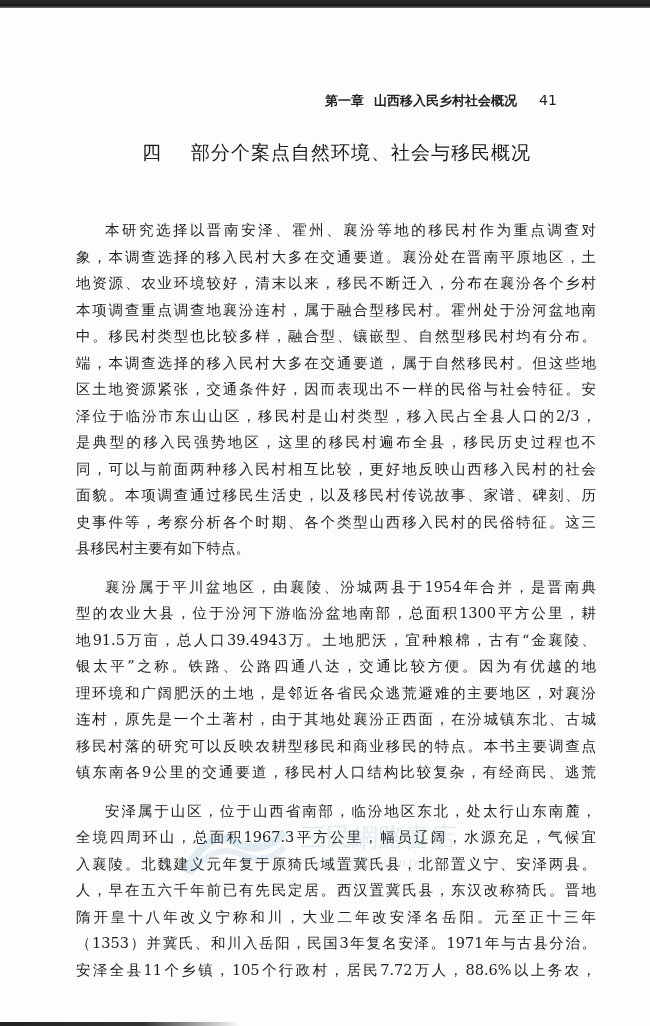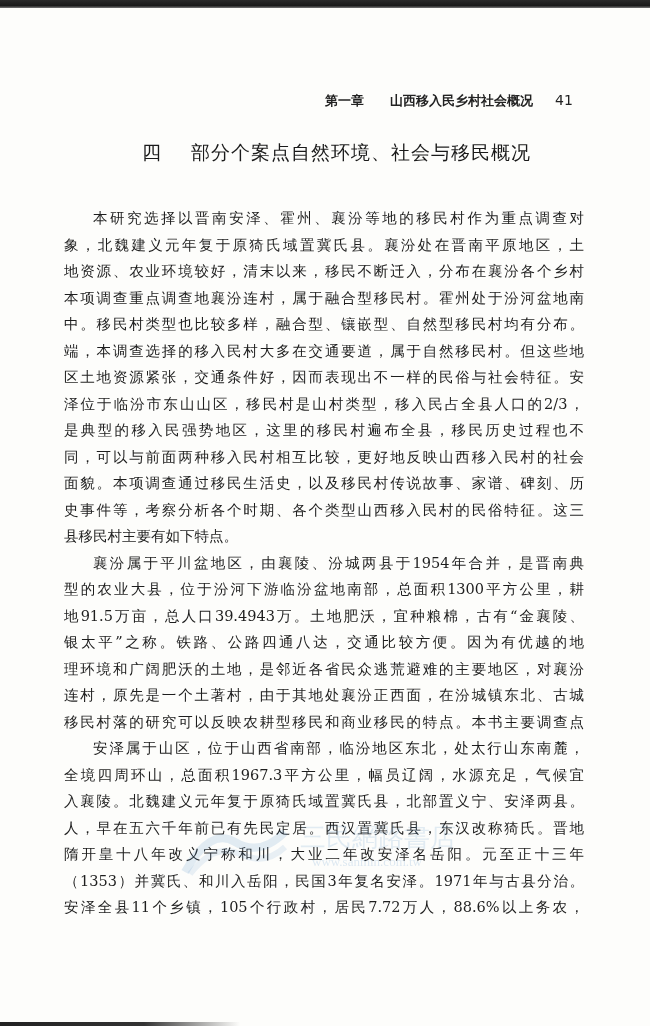--- a/index.html
+++ b/index.html
@@ -37,21 +37,21 @@
       left: 325px;
       width: 245px;
       font-family: "DejaVu Sans", "Liberation Sans", sans-serif;
       font-size: 13px;
       font-weight: bold;
       color: #222;
       white-space: nowrap;
       display: flex;
       align-items: baseline;
     }
-    .running-header .chapter-label { margin-right: 26px; }
+    .running-header .chapter-label { margin-right: 10px; }
     .running-header .page-number {
       margin-left: 22px;
       font-weight: normal;
       font-size: 14px;
     }
     .section-title {
       position: absolute;
       top: 140px;
       left: 142px;
       font-family: "DejaVu Sans", "Liberation Sans", sans-serif;
@@ -61,21 +61,21 @@
       letter-spacing: 1px;
     }
     .section-title .section-number { margin-right: 22px; }
     .body-text {
       position: absolute;
       top: 205px;
       left: 64px;
       width: 520px;
     }
     .paragraph {
-      margin: 0;
+      margin: 12px;
       padding: 0;
     }
     .line {
       display: block;
       height: 26.5px;
       line-height: 26.5px;
       font-size: 14.5px;
       white-space: nowrap;
       text-align: justify;
       text-align-last: justify;
@@ -134,41 +134,42 @@
 </div>
 
 <div class="section-title">
   <span class="section-number">四</span>
   <span>部分个案点自然环境、社会与移民概况</span>
 </div>
 
 <div class="body-text">
   <div class="paragraph">
     <span class="line indent">本研究选择以晋南安泽、霍州、襄汾等地的移民村作为重点调查对</span>
-    <span class="line">象，北魏建义元年复于原猗氏域置冀氏县。襄汾处在晋南平原地区，土</span>
+    <span class="line">象，本调查选择的移入民村大多在交通要道。襄汾处在晋南平原地区，土</span>
     <span class="line">地资源、农业环境较好，清末以来，移民不断迁入，分布在襄汾各个乡村</span>
     <span class="line">本项调查重点调查地襄汾连村，属于融合型移民村。霍州处于汾河盆地南</span>
     <span class="line">中。移民村类型也比较多样，融合型、镶嵌型、自然型移民村均有分布。</span>
     <span class="line">端，本调查选择的移入民村大多在交通要道，属于自然移民村。但这些地</span>
     <span class="line">区土地资源紧张，交通条件好，因而表现出不一样的民俗与社会特征。安</span>
     <span class="line">泽位于临汾市东山山区，移民村是山村类型，移入民占全县人口的2/3，</span>
     <span class="line">是典型的移入民强势地区，这里的移民村遍布全县，移民历史过程也不</span>
     <span class="line">同，可以与前面两种移入民村相互比较，更好地反映山西移入民村的社会</span>
     <span class="line">面貌。本项调查通过移民生活史，以及移民村传说故事、家谱、碑刻、历</span>
     <span class="line">史事件等，考察分析各个时期、各个类型山西移入民村的民俗特征。这三</span>
     <span class="line last">县移民村主要有如下特点。</span>
   </div>
   <div class="paragraph">
     <span class="line indent">襄汾属于平川盆地区，由襄陵、汾城两县于1954年合并，是晋南典</span>
     <span class="line">型的农业大县，位于汾河下游临汾盆地南部，总面积1300平方公里，耕</span>
     <span class="line">地91.5万亩，总人口39.4943万。土地肥沃，宜种粮棉，古有“金襄陵、</span>
     <span class="line">银太平”之称。铁路、公路四通八达，交通比较方便。因为有优越的地</span>
     <span class="line">理环境和广阔肥沃的土地，是邻近各省民众逃荒避难的主要地区，对襄汾</span>
     <span class="line">连村，原先是一个土著村，由于其地处襄汾正西面，在汾城镇东北、古城</span>
     <span class="line">移民村落的研究可以反映农耕型移民和商业移民的特点。本书主要调查点</span>
+    <span class="line">镇东南各9公里的交通要道，移民村人口结构比较复杂，有经商民、逃荒</span>
   </div>
   <div class="paragraph">
     <span class="line indent">安泽属于山区，位于山西省南部，临汾地区东北，处太行山东南麓，</span>
     <span class="line">全境四周环山，总面积1967.3平方公里，幅员辽阔，水源充足，气候宜</span>
     <span class="line">入襄陵。北魏建义元年复于原猗氏域置冀氏县，北部置义宁、安泽两县。</span>
     <span class="line">人，早在五六千年前已有先民定居。西汉置冀氏县，东汉改称猗氏。晋地</span>
     <span class="line">隋开皇十八年改义宁称和川，大业二年改安泽名岳阳。元至正十三年</span>
     <span class="line">（1353）并冀氏、和川入岳阳，民国3年复名安泽。1971年与古县分治。</span>
     <span class="line">安泽全县11个乡镇，105个行政村，居民7.72万人，88.6%以上务农，</span>
   </div>

